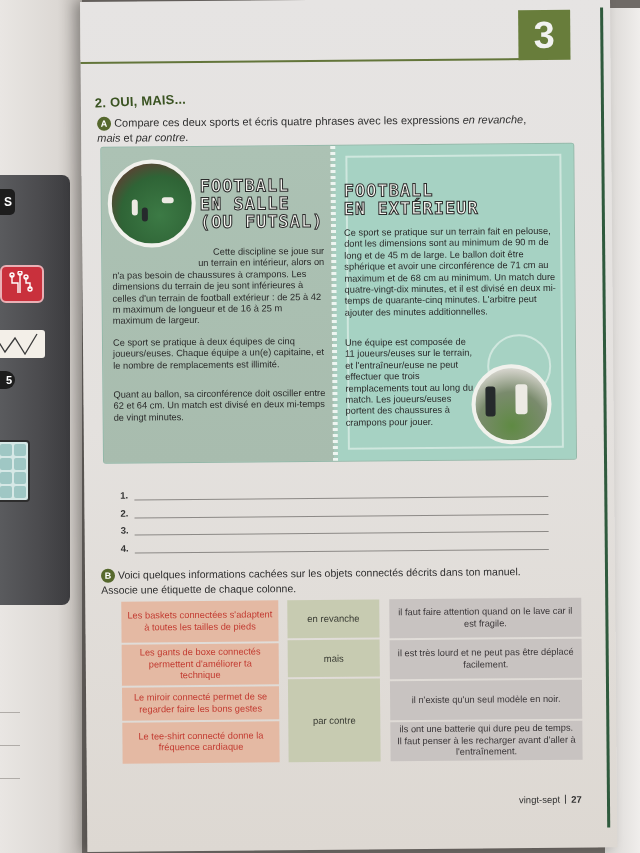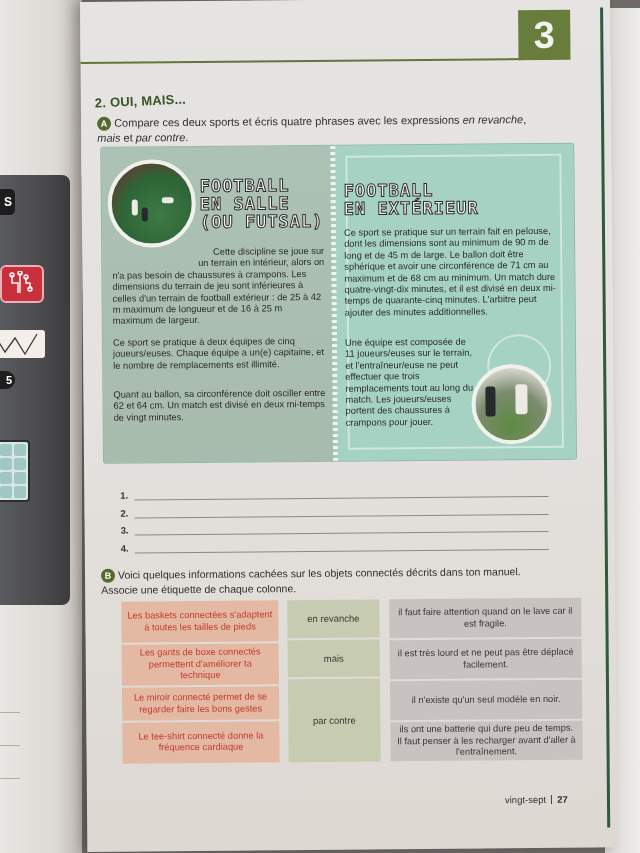--- a/index.html
+++ b/index.html
@@ -136,21 +136,21 @@
   .cell {
     flex:1; display:flex; align-items:center; justify-content:center; text-align:center;
     font-size:9.3px; line-height:11.5px; padding:0 6px;
   }
   .col-a .cell { background:#e4b9a3; color:#c23a30; }
   .col-b .cell { background:#c7cbb1; color:#393b33; font-size:9.5px; }
   .col-c .cell { background:#c8c3c1; color:#3a3638; }
   .col-b .cell.tall { flex:2.2; }
   .col-a .cell.c3 { flex:0.8; }
 
-  .footer { position:absolute; left:418px; top:796px; font-size:9.5px; color:#333; }
+  .footer { position:absolute; left:432px; top:796px; font-size:9.5px; color:#333; }
   .footer .pg { font-weight:bold; }
   .footer .sep { display:inline-block; width:1px; height:9px; background:#444; margin:0 5px; vertical-align:-1px; }
 </style>
 </head>
 <body>
 
 <div class="left-page">
   <div class="left-strip">
     <div class="badge-dark">S</div>
     <div class="chip">

